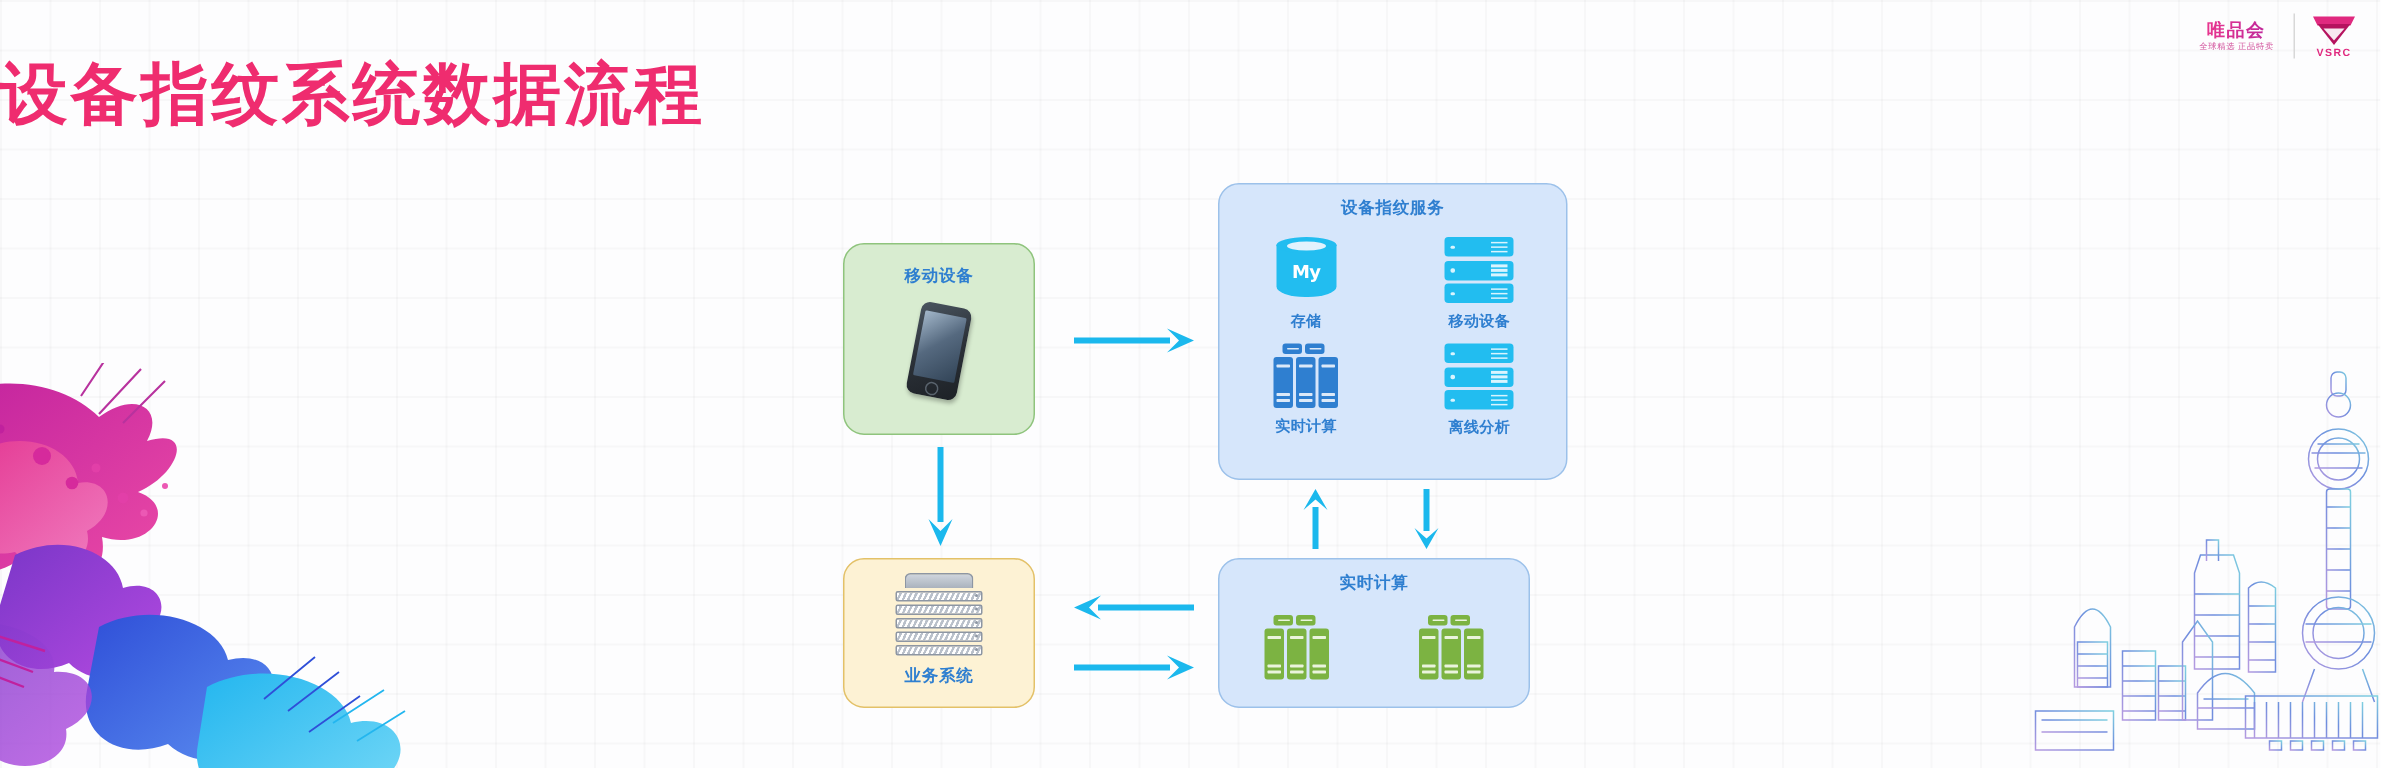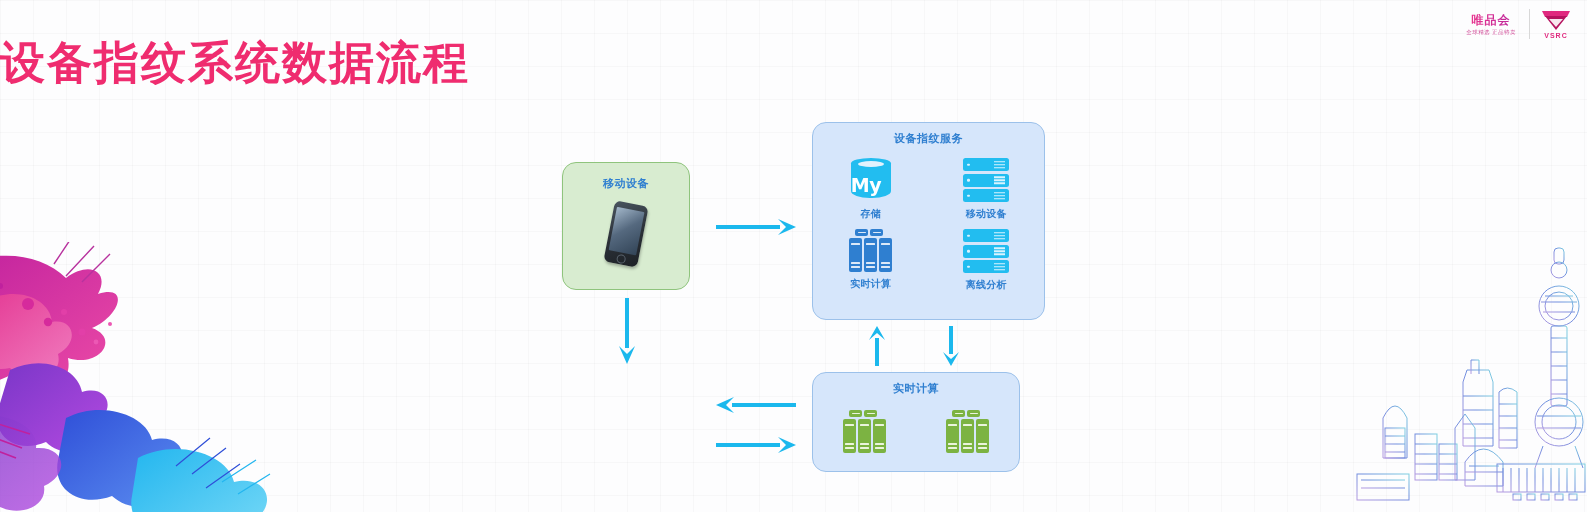--- a/index.html
+++ b/index.html
@@ -299,21 +299,22 @@
     position: absolute;
     left: 7px; top: 2.5px;
     width: 26px; height: 6px;
     background: #e2f2fd;
     border-radius: 50%;
   }
   .cyl-my {
     position: absolute;
     left: 0; top: 16px;
     width: 40px;
-    font-size: 19px;
+    text-align: center;
+    font-size: 12px;
     font-weight: bold;
     color: #ffffff;
     font-family: "DejaVu Sans", sans-serif;
     letter-spacing: -0.5px;
   }
 
   
   .hstack { display: flex; flex-direction: column; gap: 2.5px; }
   .hunit {
     width: 46px;
@@ -542,20 +543,31 @@
   <div class="diagram">
 
     <div class="node box-mobile">
       <div class="node-title">移动设备</div>
       <div class="phone">
         <div class="phone-screen"></div>
         <div class="phone-home"></div>
       </div>
     </div>
 
+    <div class="node box-business">
+      <div class="rack">
+        <div class="rack-top"></div>
+        <div class="rack-unit"></div>
+        <div class="rack-unit"></div>
+        <div class="rack-unit"></div>
+        <div class="rack-unit"></div>
+        <div class="rack-unit"></div>
+      </div>
+      <div class="node-title">业务系统</div>
+    </div>
 
     <div class="node box-dfp">
       <div class="node-title">设备指纹服务</div>
       <div class="dfp-grid">
 
         <div class="icon-cell">
           <div class="cyl">
             <div class="cyl-body"></div>
             <div class="cyl-top"></div>
             <div class="cyl-top-inner"></div>

